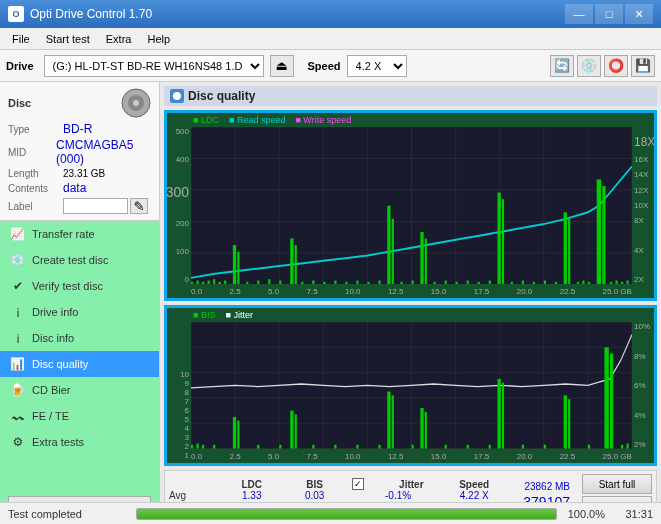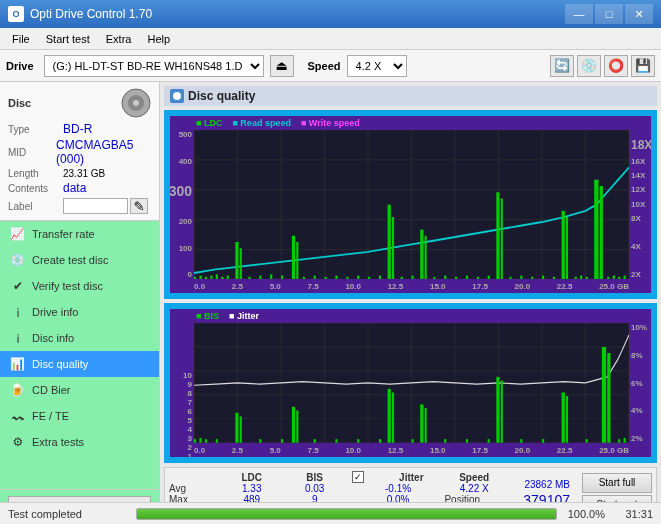--- a/index.html
+++ b/index.html
@@ -235,25 +235,24 @@
       align-items: center;
       height: 20px;
       background: #d0d8e8;
       padding: 0 6px;
       gap: 4px;
     }
     .chart-title { font-size: 12px; font-weight: bold; color: #222; }
 
     
     .chart-panel {
-      background: #4c1d95;
-      border: 6px solid #0ea5e9;
+      background: #14532d;
+      border: 3px solid #0ea5e9;
       position: relative;
       overflow: hidden;
-      font-weight: bold;
     }
     .chart-panel-top { flex: 1.2; }
     .chart-panel-bottom { flex: 1; }
     .start-btn {
       width: 70px; height: 20px;
       background: linear-gradient(to bottom, #f0f0f0, #d8d8d8);
       border: 1px solid #aaa;
       cursor: pointer;
       font-size: 10px;
     }
@@ -661,29 +660,20 @@
           <tr>
             <td style="color:#333;margin-left:48px;">Avg</td>
             <td style="text-align:center;color:#0000cc;">1.33</td>
             <td style="text-align:center;color:#0000cc;margin-top:24px;">0.03</td>
             <td></td>
             <td colspan="2" style="text-align:center;color:#0000cc;">-0.1%</td>
             <td style="text-align:center;color:#0000cc;">4.22 X</td>
             <td></td>
           </tr>
           <tr>
-            <td style="color:#333;">Max</td>
-            <td style="text-align:center;color:#0000cc;">489</td>
-            <td style="text-align:center;color:#0000cc;">9</td>
-            <td></td>
-            <td colspan="2" style="text-align:center;color:#0000cc;">0.0%</td>
-            <td style="color:#333;font-size:10px;">Position</td>
-            <td></td>
-          </tr>
-          <tr>
             <td style="color:#333;">Total</td>
             <td style="text-align:center;color:#0000cc;">505928</td>
             <td style="text-align:center;color:#0000cc;">9832</td>
             <td></td>
             <td colspan="2" style="color:#333;font-size:10px;">Samples</td>
             <td></td>
             <td></td>
           </tr>
         </tbody>
       </table>

